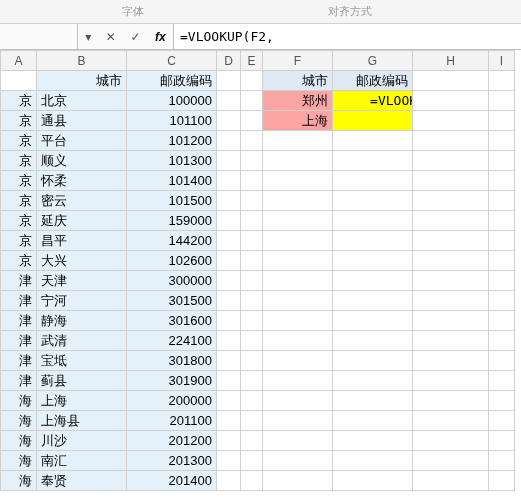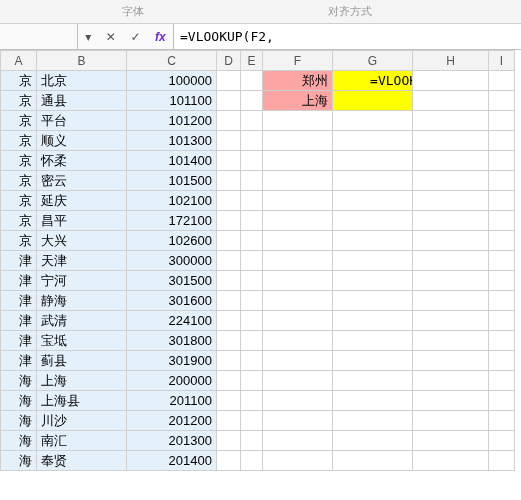--- a/index.html
+++ b/index.html
@@ -45,21 +45,21 @@
     width: 96px;
     border-right: 1px solid #c0c0c0;
     display: flex;
     align-items: center;
     justify-content: space-around;
     background: #fafafa;
   }
   .formula-bar .btns .fx {
     font-style: italic;
     font-weight: bold;
-    color: #6d28d9;
+    color: #000000;
   }
   .formula-bar .btns .ico { color: #555; font-size: 12px; }
   .formula-bar .input {
     flex: 1;
     display: flex;
     align-items: center;
     padding: 0 6px;
     font-size: 13px;
     color: #000;
     font-family: Consolas, monospace;
@@ -187,20 +187,31 @@
     <th class="colhdr">D</th>
     <th class="colhdr">E</th>
     <th class="colhdr">F</th>
     <th class="colhdr">G</th>
     <th class="colhdr">H</th>
     <th class="colhdr">I</th>
   </tr>
   </tbody>
       <tbody id="grid-body">
         <tr>
+          <td class=""></td>
+          <td class="hdr-blue">城市</td>
+          <td class="hdr-blue">邮政编码</td>
+          <td></td>
+          <td></td>
+          <td class="hdr-f">城市</td>
+          <td class="hdr-g">邮政编码</td>
+          <td></td>
+          <td></td>
+        </tr>
+        <tr>
           <td class="data-blue">京</td>
           <td class="data-blue lt">北京</td>
           <td class="data-blue">100000</td>
           <td></td>
           <td></td>
           <td class="boxcell">郑州</td>
           <td class="yellow">
             <div class="spill">=VLOOKUP(F2,</div>
           </td>
           <td></td>
@@ -257,32 +268,32 @@
           <td></td>
           <td></td>
           <td></td>
           <td></td>
           <td></td>
           <td></td>
         </tr>
         <tr>
           <td class="data-blue">京</td>
           <td class="data-blue lt">延庆</td>
-          <td class="data-blue">102100</td>
+          <td class="data-blue">159000</td>
           <td></td>
           <td></td>
           <td></td>
           <td></td>
           <td></td>
           <td></td>
         </tr>
         <tr>
           <td class="data-blue">京</td>
           <td class="data-blue lt">昌平</td>
-          <td class="data-blue">172100</td>
+          <td class="data-blue">144200</td>
           <td></td>
           <td></td>
           <td></td>
           <td></td>
           <td></td>
           <td></td>
         </tr>
         <tr>
           <td class="data-blue">京</td>
           <td class="data-blue lt">大兴</td>

